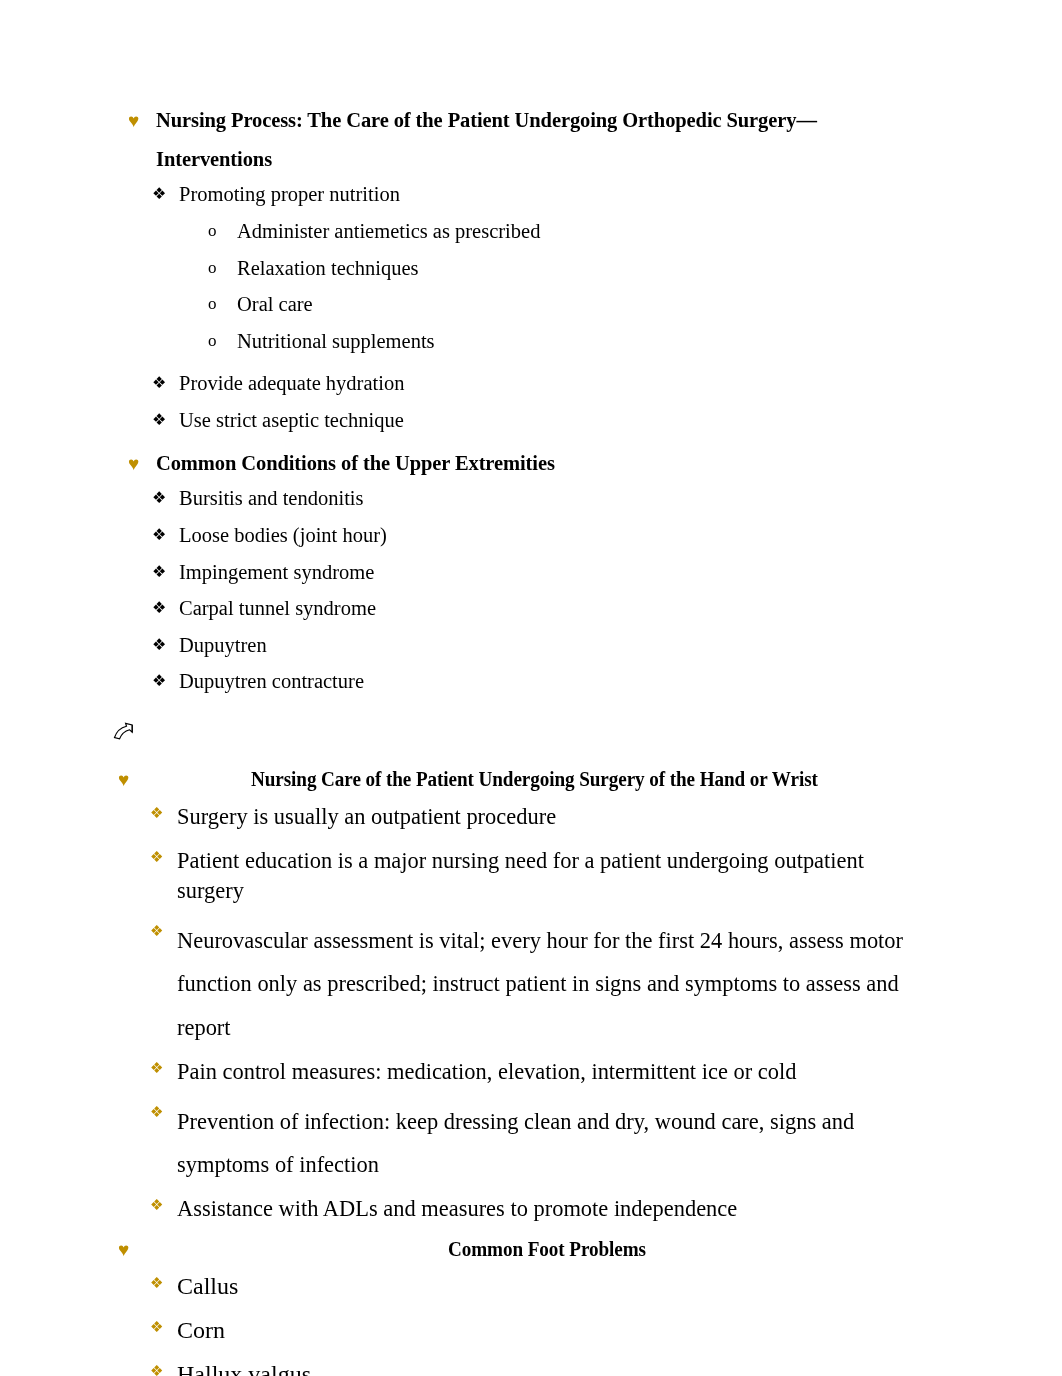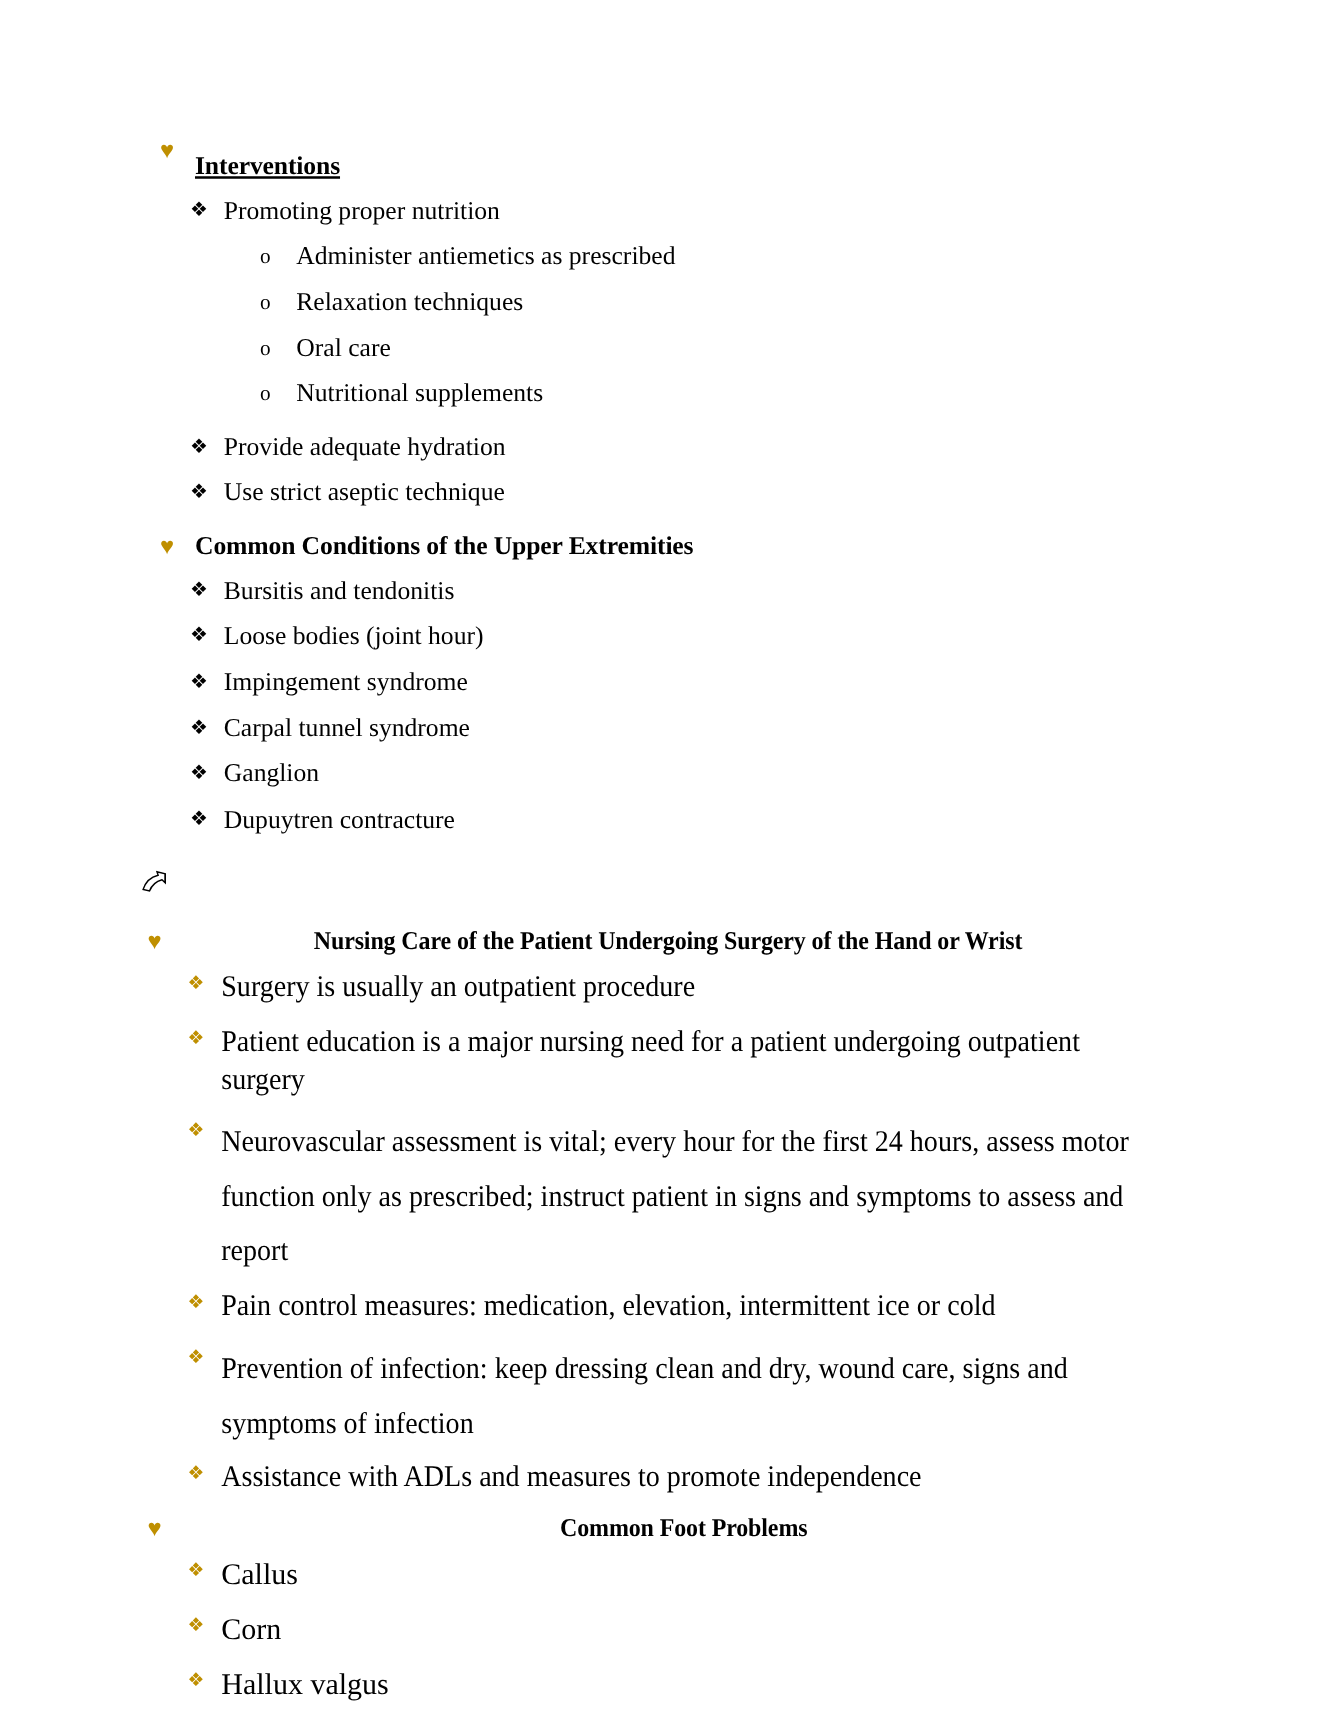--- a/index.html
+++ b/index.html
@@ -56,21 +56,20 @@
   .lvl1 .txt {
     font-size: 20.5px;
     font-weight: bold;
     letter-spacing: -0.1px;
   }
 
   
   .lvl1 .txt .cont {
     display: block;
     margin-top: 13px;
-    text-decoration: underline;
   }
 
   
   .lvl2 {
     margin-left: 56px;
     margin-bottom: 3px;
   }
   .lvl2 .bullet {
     width: 27px;
     font-size: 16px;
@@ -156,20 +155,21 @@
 </head>
 <body>
 
 <div class="page">
 
   <div>
 
     <div class="row lvl1">
       <span class="bullet">♥</span>
       <span class="txt">
+        <span>Nursing Process: The Care of the Patient Undergoing Orthopedic Surgery—</span>
         <span class="cont">Interventions</span>
       </span>
     </div>
 
     <div class="spacer-sm"></div>
 
     <div class="row lvl2">
       <span class="bullet">❖</span>
       <span class="txt">Promoting proper nutrition</span>
     </div>
@@ -235,21 +235,21 @@
       <span class="txt">Impingement syndrome</span>
     </div>
     <div class="spacer-sm"></div>
     <div class="row lvl2">
       <span class="bullet">❖</span>
       <span class="txt">Carpal tunnel syndrome</span>
     </div>
     <div class="spacer-sm"></div>
     <div class="row lvl2">
       <span class="bullet">❖</span>
-      <span class="txt">Ganglion</span>
+      <span class="txt">Dupuytren</span>
     </div>
     <div class="spacer-sm"></div>
     <div class="row lvl2">
       <span class="bullet">❖</span>
       <span class="txt">Dupuytren contracture</span>
     </div>
   </div>
 
   <div class="wingrow">
     <span class="wing-icon">

